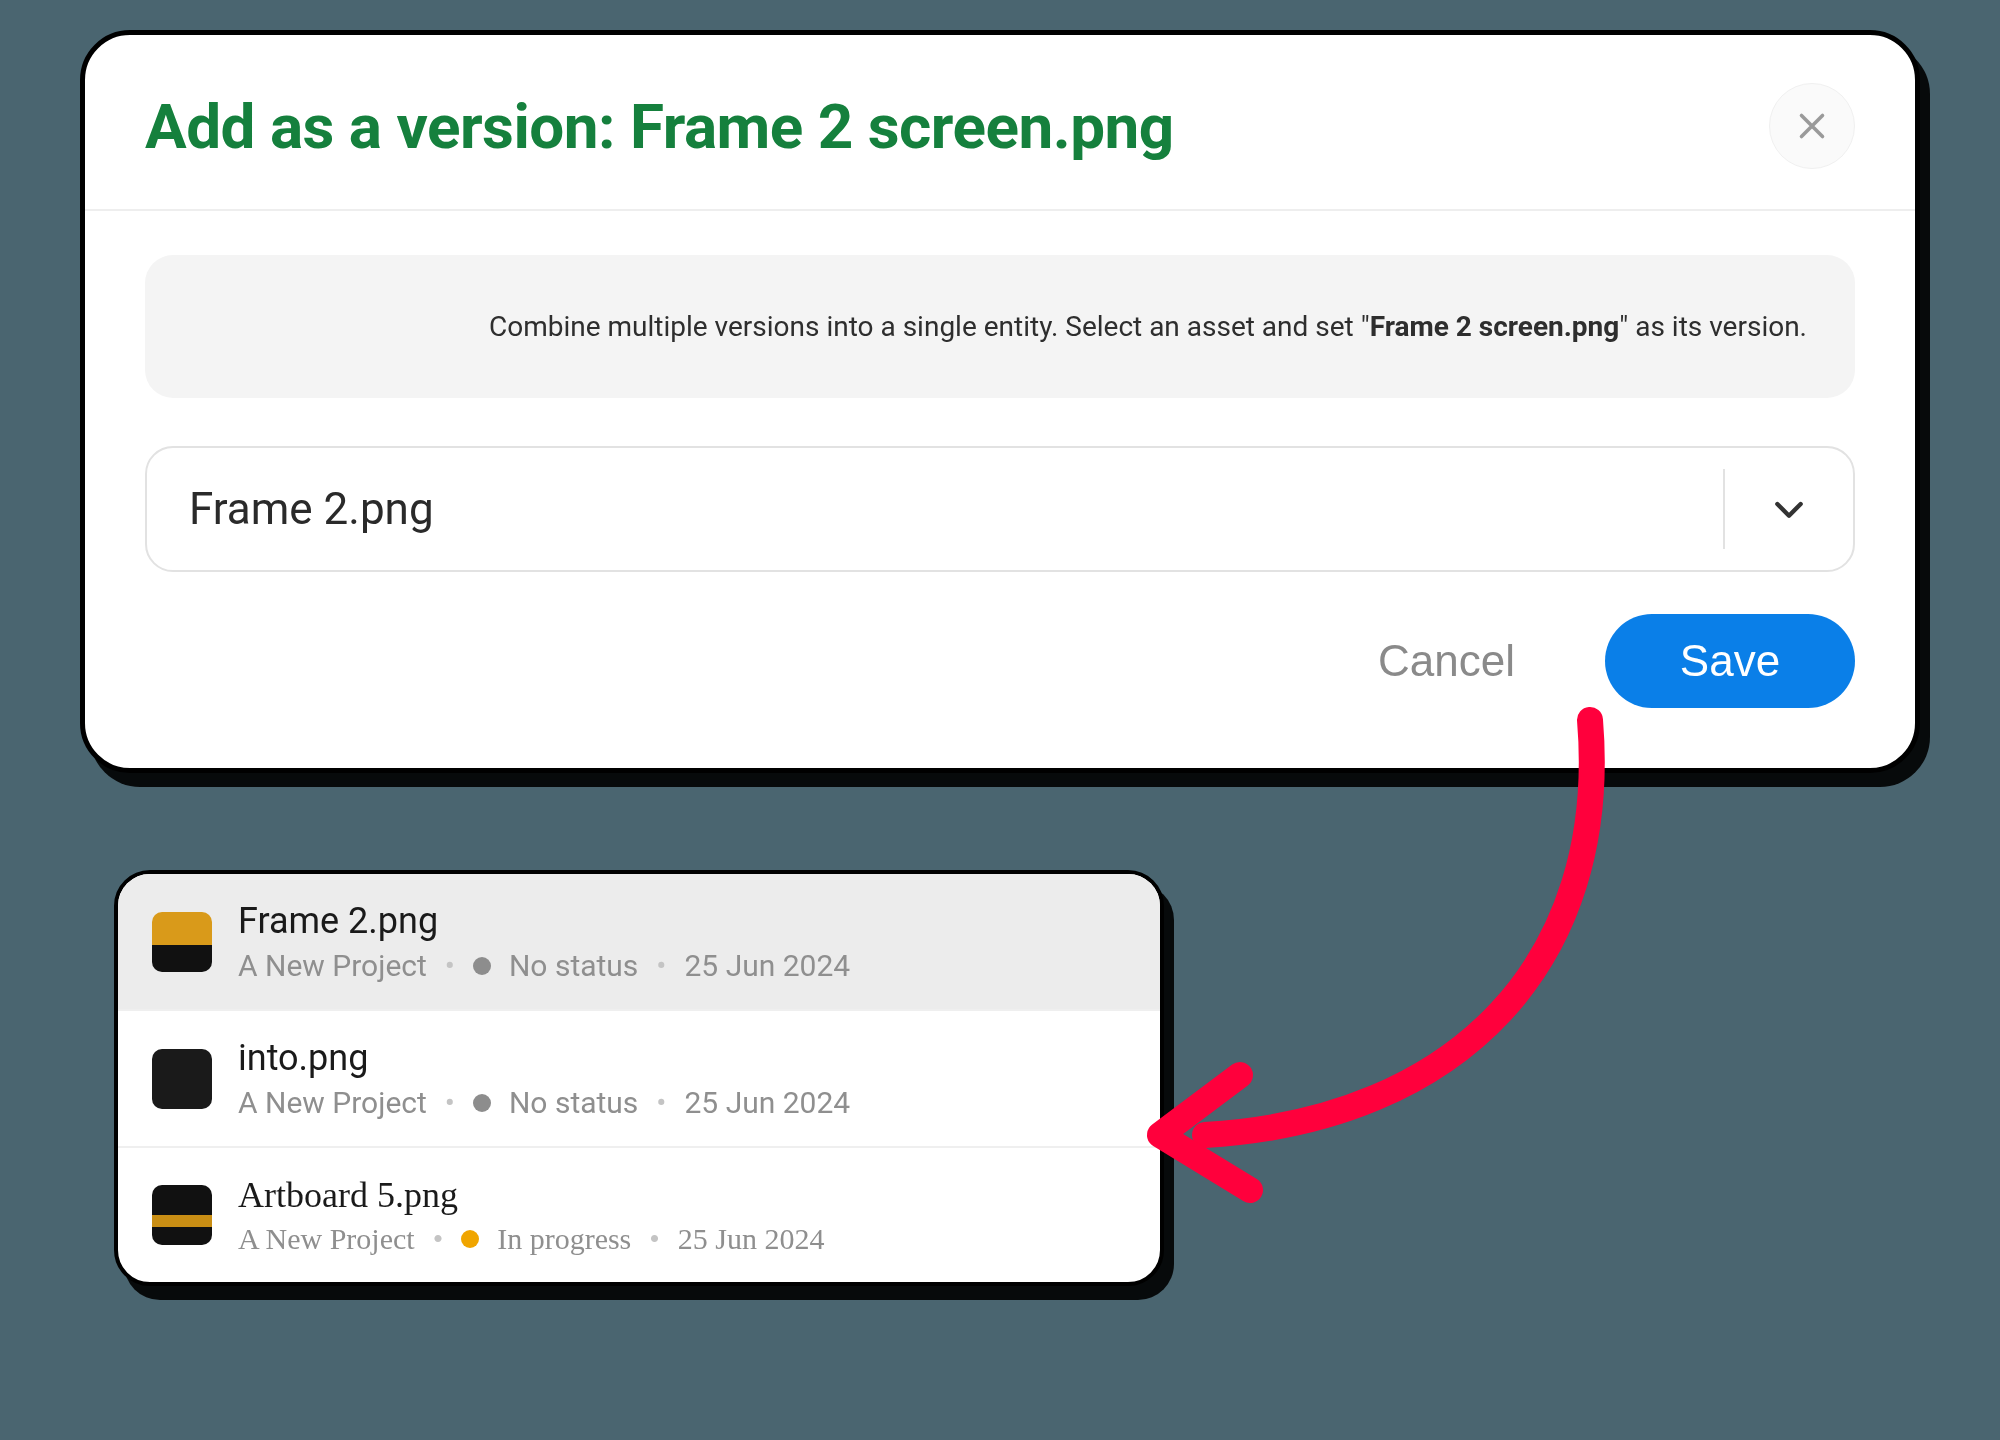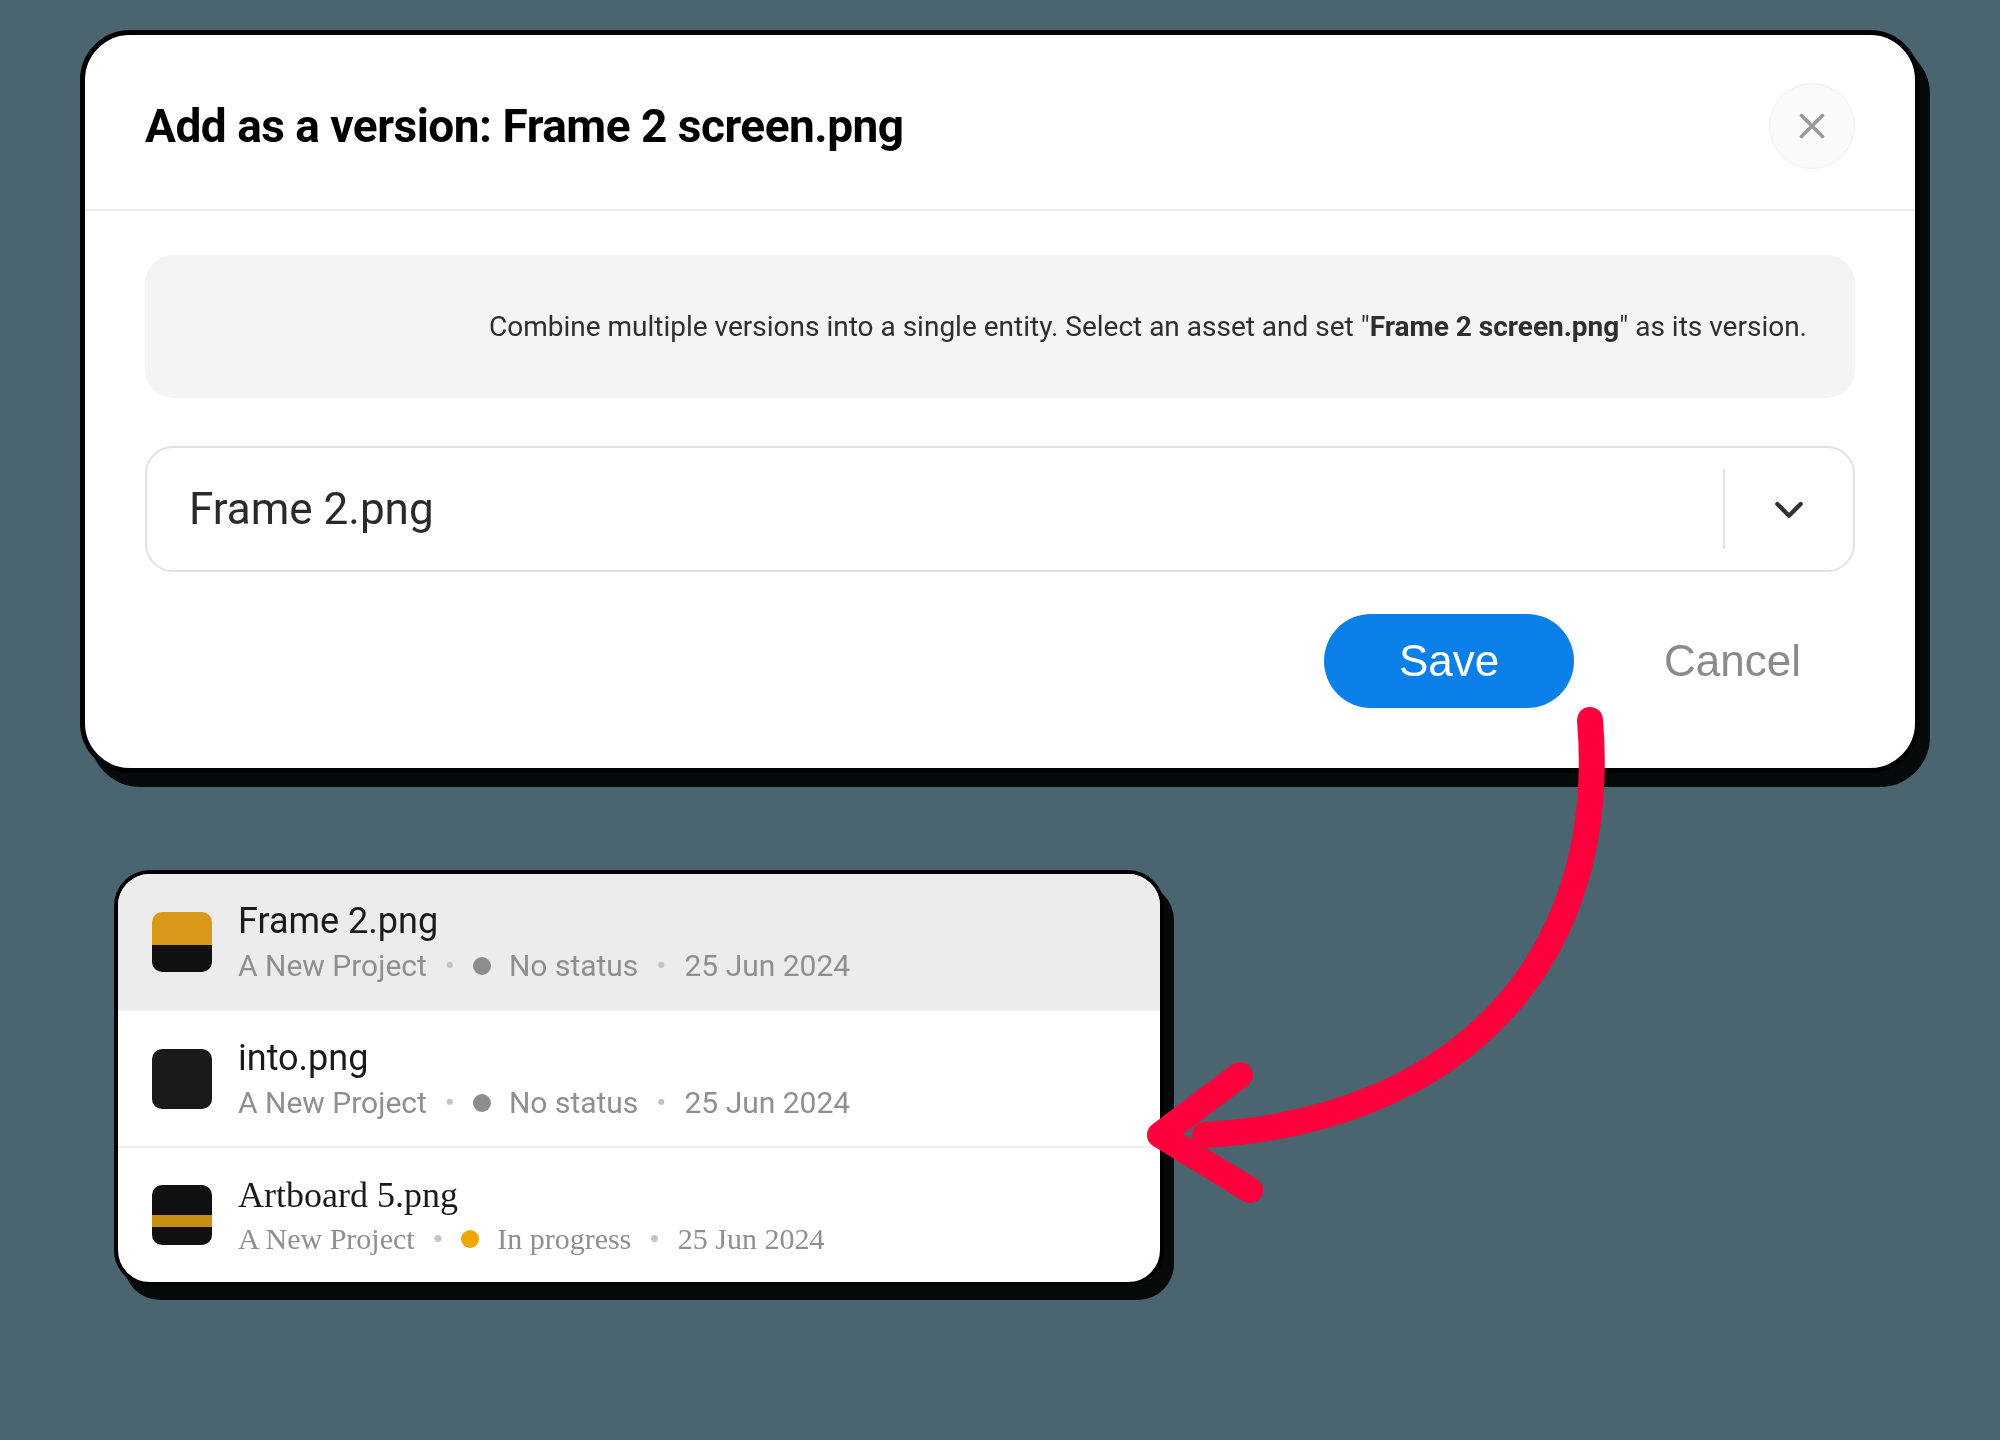--- a/index.html
+++ b/index.html
@@ -23,23 +23,23 @@
   }
 
   .dialog-header {
     display: flex;
     align-items: center;
     justify-content: space-between;
     padding: 48px 60px 40px 60px;
     border-bottom: 2px solid #eeeeee;
   }
   .dialog-title {
-    font-size: 46px;
+    font-size: 62px;
     font-weight: 700;
-    color: #000000;
+    color: #15803d;
     letter-spacing: -0.5px;
   }
   .close-btn {
     width: 86px;
     height: 86px;
     border-radius: 50%;
     background: #fafafa;
     border: 1px solid #f0f0f0;
     display: flex;
     align-items: center;
@@ -201,22 +201,22 @@
     <div class="select-wrap">
       <div class="select-value">Frame 2.png</div>
       <div class="chevron-wrap">
         <svg viewBox="0 0 24 24">
           <path d="M5 9 L12 16 L19 9" stroke="#333" stroke-width="2.6" stroke-linecap="round" stroke-linejoin="round" fill="none"></path>
         </svg>
       </div>
     </div>
 
     <div class="actions">
+      <button class="btn btn-cancel">Cancel</button>
       <button class="btn btn-save">Save</button>
-      <button class="btn btn-cancel">Cancel</button>
     </div>
 
   </div>
 </div>
 
 <div class="dropdown" id="dropdown">
     <div class="dd-item selected">
       <div class="thumb t0"></div>
       <div class="dd-text">
         <div class="dd-name">Frame 2.png</div>

